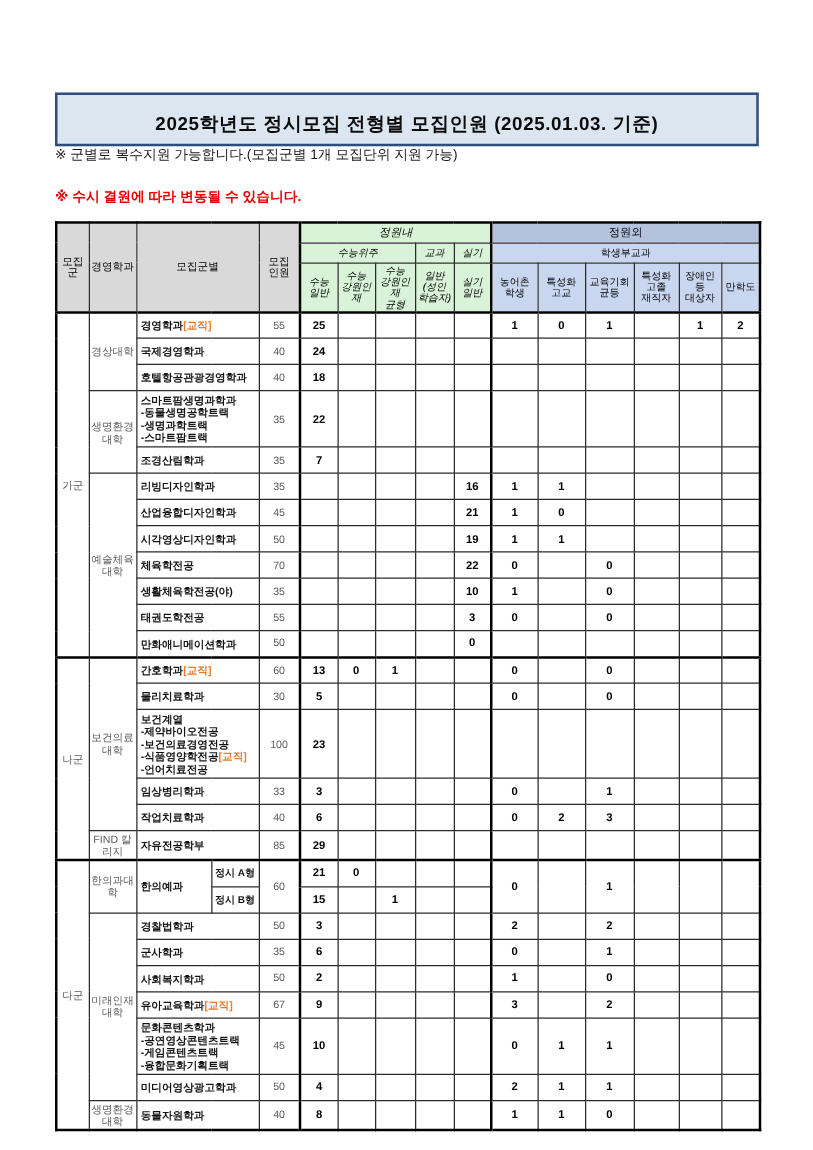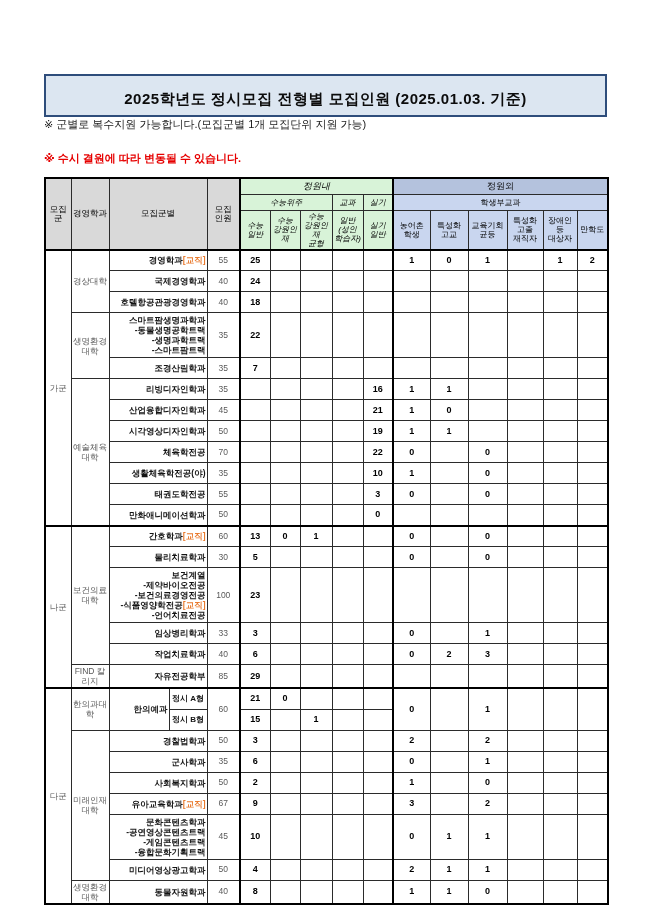--- a/index.html
+++ b/index.html
@@ -35,21 +35,21 @@
   .hdr-gray { background:#d9d9d9 !important; font-size:8.5px !important;margin-top:12px; }
   .grn  { background:#d8f3d8 !important;font-style:italic; }
   .blu  { background:#c9d6ef !important; }
   .blud { background:#b4c2dd !important; }
   .grp-lbl { font-size:9px !important; }
   .hr1 { height:16px; } .hr2 { height:16px; } .hr3 { height:38px; }
 
   tbody tr { height:21px; }
   td.gun, td.college { color:#5a5a5a; font-size:8.5px; line-height:10px;margin-left:12px; }
   td.unit {
-    text-align:right; font-size:8.5px; font-weight:bold; color:#141414;
+    text-align:left; font-size:8.5px; font-weight:bold; color:#141414;
     line-height:10px; padding:2px 1px 2px 3px;
   }
   td.unit-sub { font-size:8px; font-weight:bold; color:#141414; }
   td.quota { color:#595959; font-size:8.5px; }
   td.val { font-weight:bold; font-size:9px; color:#000; }
   .tag { color:#e97b2f; }
   .sep-l { border-left:2px solid #000 !important; }
   tr.g-start td, tr.g-start th { border-top:2px solid #000 !important; }
 </style>
 </head>

